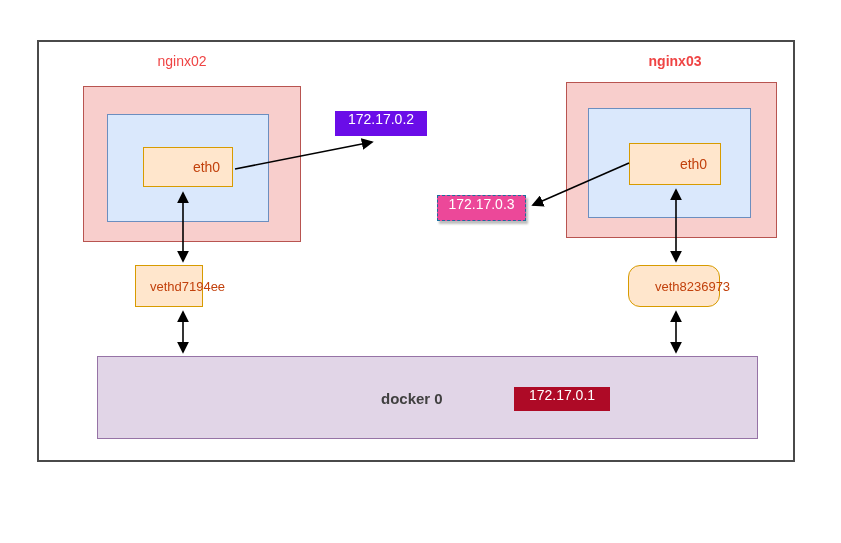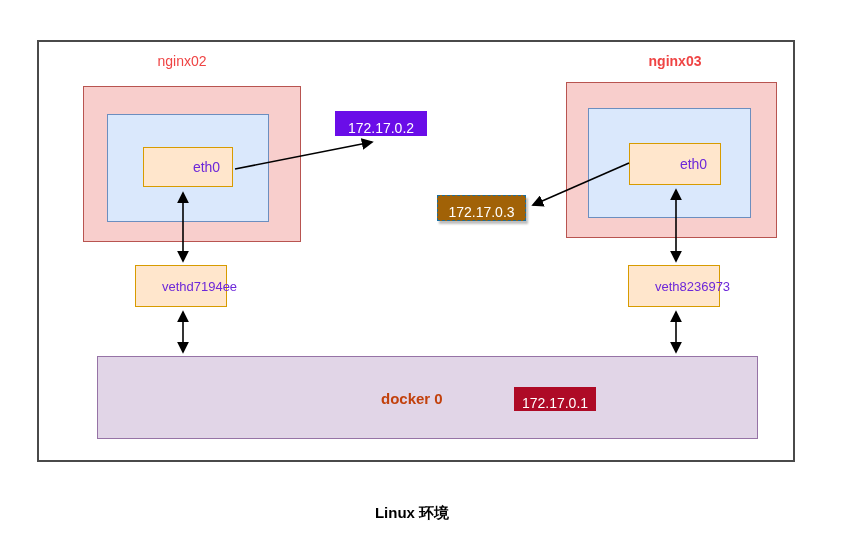--- a/index.html
+++ b/index.html
@@ -31,47 +31,47 @@
     text-align: center;
     line-height: 18px;
   }
 
   
   .pink-box   { background: #f8cecc; border: 1px solid #b85450; }
   .blue-box   { background: #dae8fc; border: 1px solid #6c8ebf; }
   .orange-box {
     background: #ffe6cc; border: 1px solid #d79b00;
     display: flex; align-items: center; justify-content: center;
-    font-size: 14px; color: #6d28d9; padding-left: 37px;
+    font-size: 14px; color: #c2410c; padding-left: 37px;
   }
   .veth-box { font-size: 13px; }
 
   
   .ip-label {
-    display: flex; align-items: flex-end; justify-content: center;
+    display: flex; align-items: flex-start; justify-content: center;
     font-size: 14px; color: #ffffff;
   }
   .ip-purple { background: #6a0de8; }
   .ip-blue {
-    background: #a16207;
+    background: #ec4899;
     border: 1px dashed #1a6e9e;
     box-shadow: 2px 3px 2px rgba(110,110,110,0.45);
   }
   .ip-red { background: #ae0a26; }
 
   
   .bridge-bar {
     left: 97px; top: 356px; width: 661px; height: 83px;
     background: #e1d5e7; border: 1px solid #9673a6;
   }
   .bridge-label {
     position: absolute; left: 283px; top: 33px;
-    font-size: 15px; font-weight: bold; color: #c2410c;
+    font-size: 15px; font-weight: bold; color: #404040;
   }
-  .bridge-ip { position: absolute; left: 416px; top: 30px; width: 82px; height: 24px; }
+  .bridge-ip { position: absolute; left: 416px; top: 30px; width: 96px; height: 24px; }
 
   .frame-caption {
     left: 312px; top: 504px; width: 200px;
     text-align: center;
     font-size: 15px; font-weight: bold; color: #000000;
   }
 
   svg.connectors {
     position: absolute; left: 0; top: 0;
     width: 841px; height: 543px;
@@ -100,35 +100,34 @@
     <span>eth0</span>
   </div>
 
   <div class="abs ip-label ip-purple" style="left:335px; top:111px; width:92px; height:25px;">
     <span>172.17.0.2</span>
   </div>
   <div class="abs ip-label ip-blue" style="left:437px; top:195px; width:89px; height:26px;">
     <span>172.17.0.3</span>
   </div>
 
-  <div class="abs orange-box veth-box" style="left:135px; top:265px; width:92px; height:42px;">
+  <div class="abs orange-box veth-box" style="left:135px; top:265px; width:68px; height:42px;">
     <span>vethd7194ee</span>
   </div>
-  <div class="abs orange-box veth-box" style="left:628px; top:265px; width:92px; height:42px;">
+  <div class="abs orange-box veth-box" style="left:628px; top:265px; width:92px; height:42px;border-radius:12px;">
     <span>veth8236973</span>
   </div>
 
   <div class="abs bridge-bar">
     <span class="bridge-label">docker 0</span>
     <div class="abs ip-label ip-red bridge-ip">
       <span>172.17.0.1</span>
     </div>
   </div>
 
-  <div class="abs frame-caption">Linux 环境</div>
 
   <svg class="connectors" viewBox="0 0 841 543" xmlns="http://www.w3.org/2000/svg">
     <defs>
       <marker id="arrow" viewBox="0 0 10 10" refX="8.5" refY="5" markerWidth="7.5" markerHeight="7.5" orient="auto-start-reverse">
         <path d="M0,0 L10,5 L0,10 z" fill="#000000"></path>
       </marker>
     </defs>
 
     <line x1="235" y1="169" x2="372" y2="142" marker-end="url(#arrow)"></line>
 

